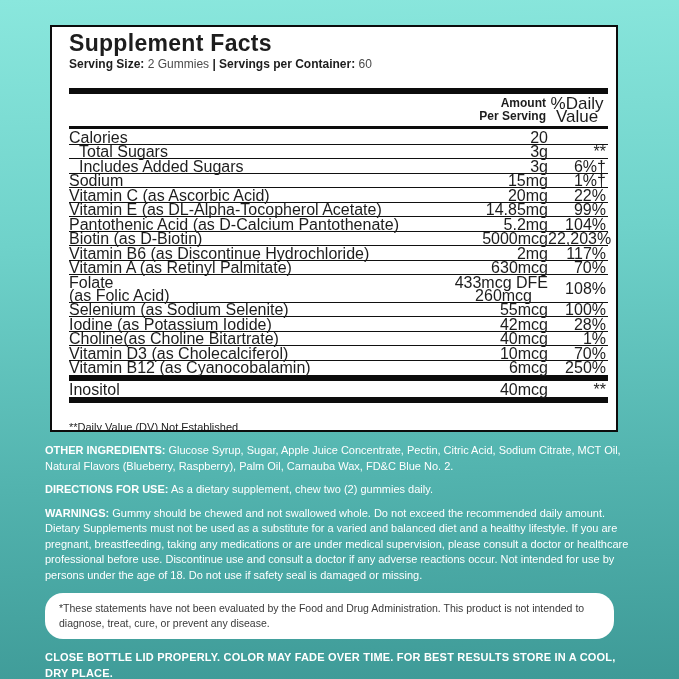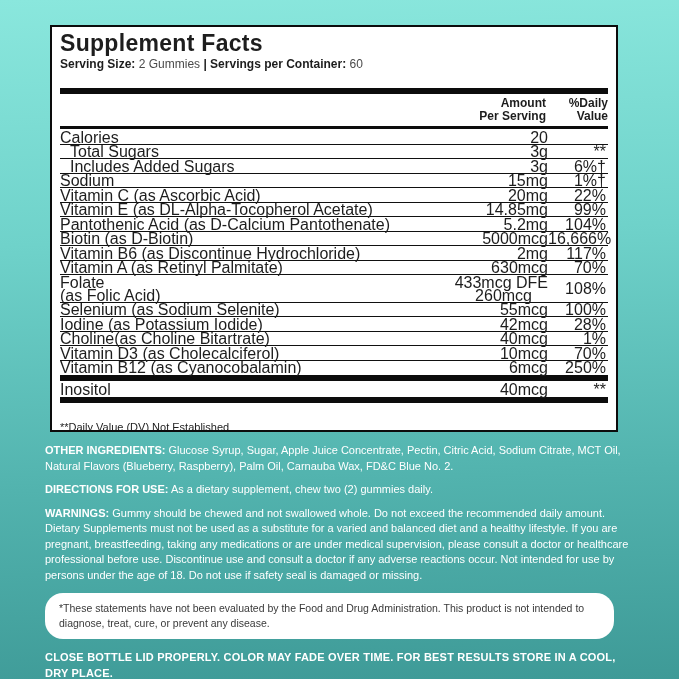--- a/index.html
+++ b/index.html
@@ -5,34 +5,34 @@
   html,body{margin:0;padding:0;}
   body{font-family:"Liberation Sans", sans-serif;}
   .stage{
     position:relative;width:679px;height:679px;overflow:hidden;
     background:linear-gradient(178deg,#8AE7DD 0%,#6FD2CA 35%,#52B3AE 70%,#3E9A97 100%);
   }
   
   .panel{
     position:absolute;left:50px;top:25px;width:568px;height:407px;
     background:#FFFFFF;border:2.5px solid #0C0C0C;box-sizing:border-box;
-    padding:3px 8px 2px 8px;color:#1D1D1D;overflow:hidden;
+    padding:3px 8px 2px 17px;color:#1D1D1D;overflow:hidden;
   }
   .panel-title{
     font-size:23px;font-weight:700;letter-spacing:.3px;margin:1px 0 1px 0;line-height:25px;
   }
   .serving-line{font-size:12px;line-height:15px;margin-bottom:16px;}
   .serving-line .lbl{font-weight:700;}
   .serving-line .val{font-weight:400;color:#4A4A4A;}
   .bar{background:#0C0C0C;width:100%;}
   .bar.thick{height:6px;margin:1px 0;}
   .bar.med{height:3px;margin:1px 0;}
   .head-row{display:flex;justify-content:flex-end;padding:2px 0 2px 0;}
   .head-amount{width:110px;text-align:right;font-weight:700;font-size:12px;line-height:13px;}
-  .head-dv{width:62px;text-align:right;font-weight:700;font-size:12px;line-height:13px;}
+  .head-dv{width:62px;text-align:center;font-weight:400;font-size:17px;line-height:13px;}
   .rows{}
   .frow{display:flex;align-items:center;border-bottom:1.5px solid #111;
         font-size:16px;line-height:13px;padding-top:.5px;}
   .frow.nobord{border-bottom:none;}
   .frow .rname{flex:1;}
   .frow.indent .rname{padding-left:10px;}
   .frow .ramt{width:104px;text-align:right;white-space:nowrap;}
   .frow .rdv{width:58px;text-align:right;padding-right:2px;white-space:nowrap;}
   .amount-sub{padding-right:16px;}
   .footnotes{font-size:11px;line-height:13.5px;margin-top:18px;}
@@ -110,21 +110,21 @@
           <span class="rdv">99%</span>
         </div>
         <div class="frow">
           <span class="rname">Pantothenic Acid (as D-Calcium Pantothenate)</span>
           <span class="ramt">5.2mg</span>
           <span class="rdv">104%</span>
         </div>
         <div class="frow">
           <span class="rname">Biotin (as D-Biotin)</span>
           <span class="ramt">5000mcg</span>
-          <span class="rdv">16,666%</span>
+          <span class="rdv">22,203%</span>
         </div>
         <div class="frow">
           <span class="rname">Vitamin B6 (as Discontinue Hydrochloride)</span>
           <span class="ramt">2mg</span>
           <span class="rdv">117%</span>
         </div>
         <div class="frow">
           <span class="rname">Vitamin A (as Retinyl Palmitate)</span>
           <span class="ramt">630mcg</span>
           <span class="rdv">70%</span>

